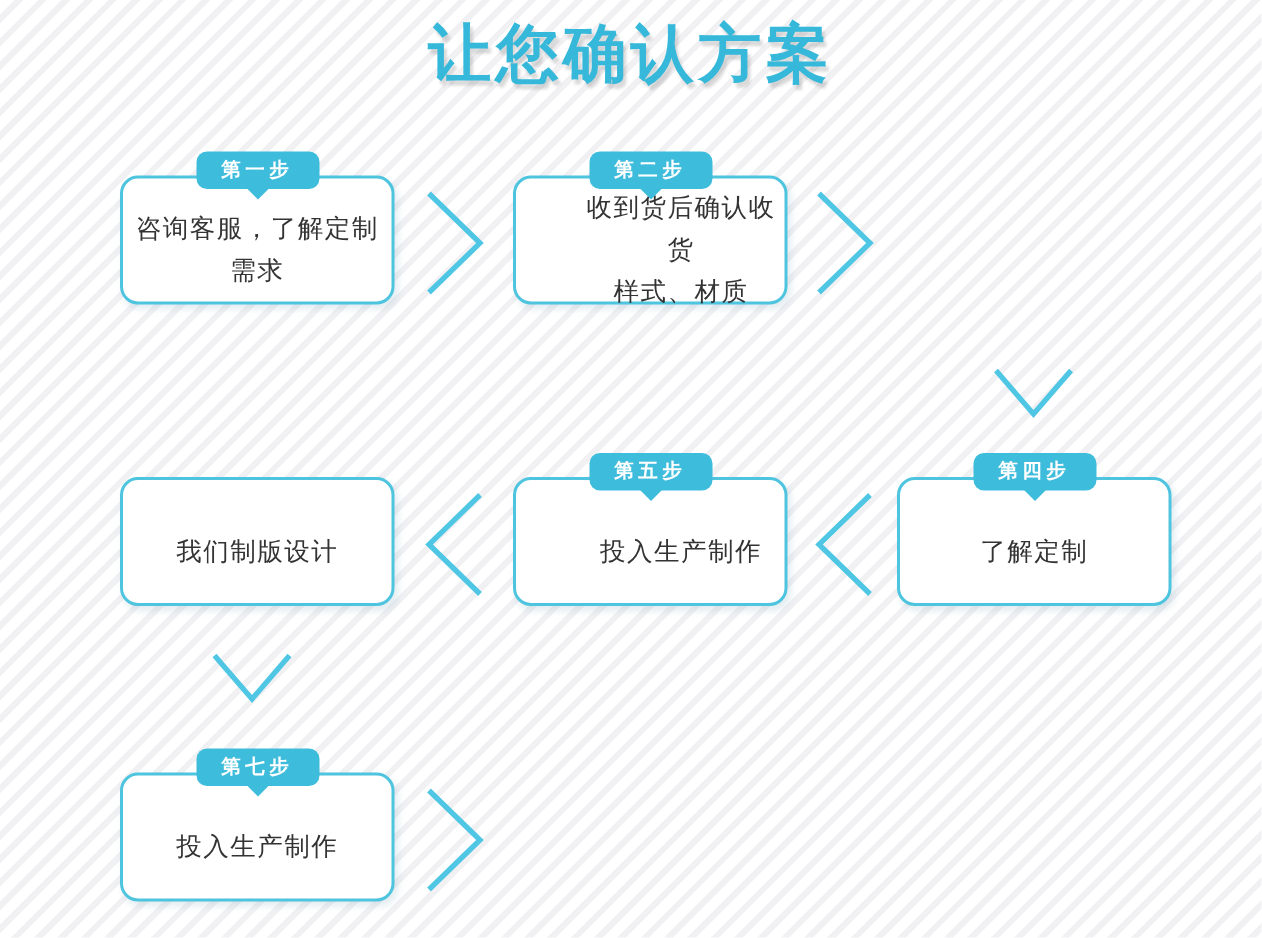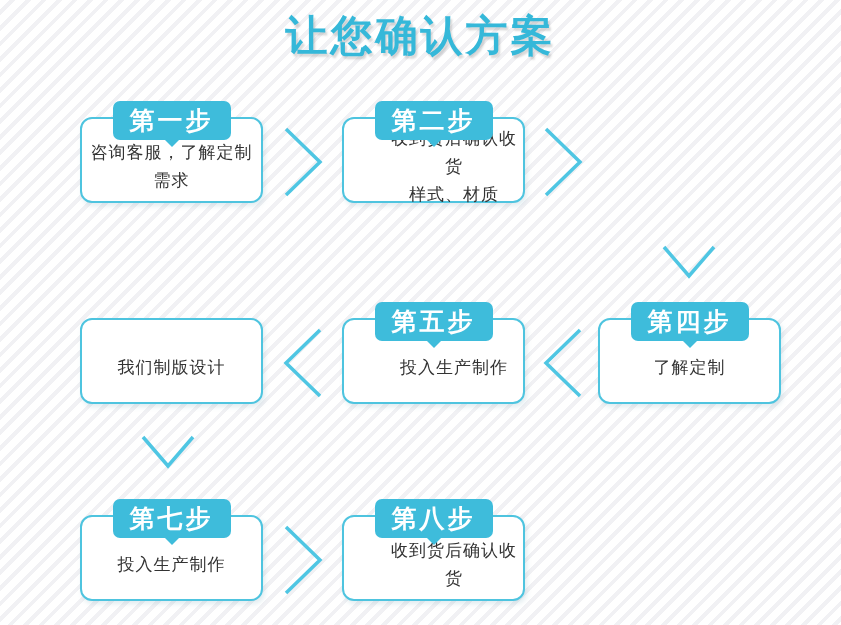--- a/index.html
+++ b/index.html
@@ -43,21 +43,21 @@
     justify-content: center;
     box-sizing: border-box;
   }
   .badge {
     position: absolute;
     top: -18px;
     left: 50%;
     transform: translateX(-50%);
     background: var(--badge);
     color: #ffffff;
-    font-size: 25px;
+    font-size: 13px;
     font-weight: bold;
     letter-spacing: 3px;
     padding: 4px 17px 5px 17px;
     border-radius: 7px;
     white-space: nowrap;
     line-height: 1.2;
   }
   .badge::after {
     content: "";
     position: absolute;
@@ -162,18 +162,14 @@
     <div class="badge">第七步</div>
     <div class="card-text">投入生产制作</div>
   </div>
 
   <div class="arrow ar-g1 ar-r3">
     <svg width="40" height="72" viewBox="0 0 40 72">
         <polyline points="3,3 37,36 3,69" fill="none" stroke="currentColor" stroke-width="3.5"></polyline>
       </svg>
   </div>
 
-  <div class="card c2 r3">
-    <div class="badge">第八步</div>
-    <div class="card-text">收到货后确认收货</div>
-  </div>
 
 </div>
 
 </body></html>

